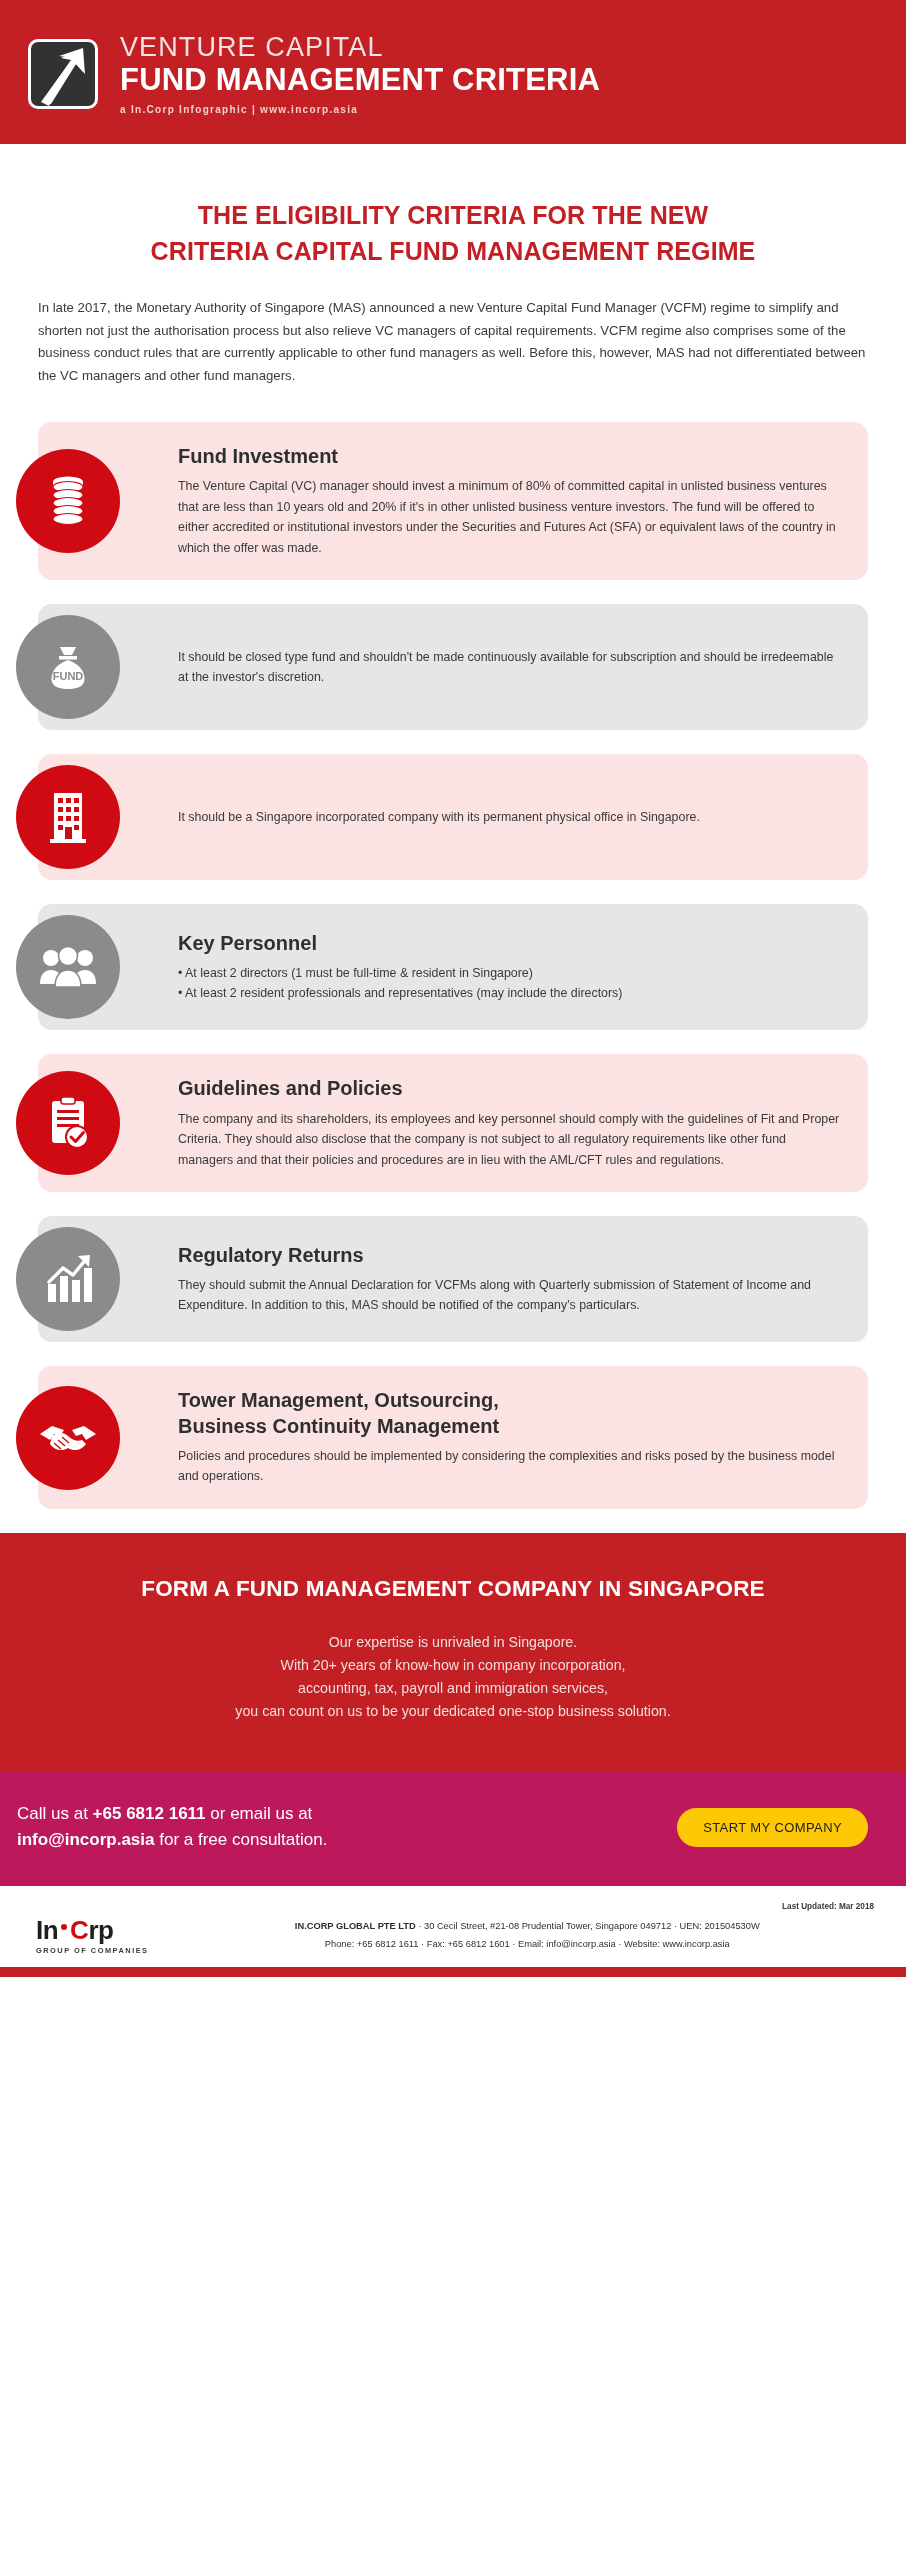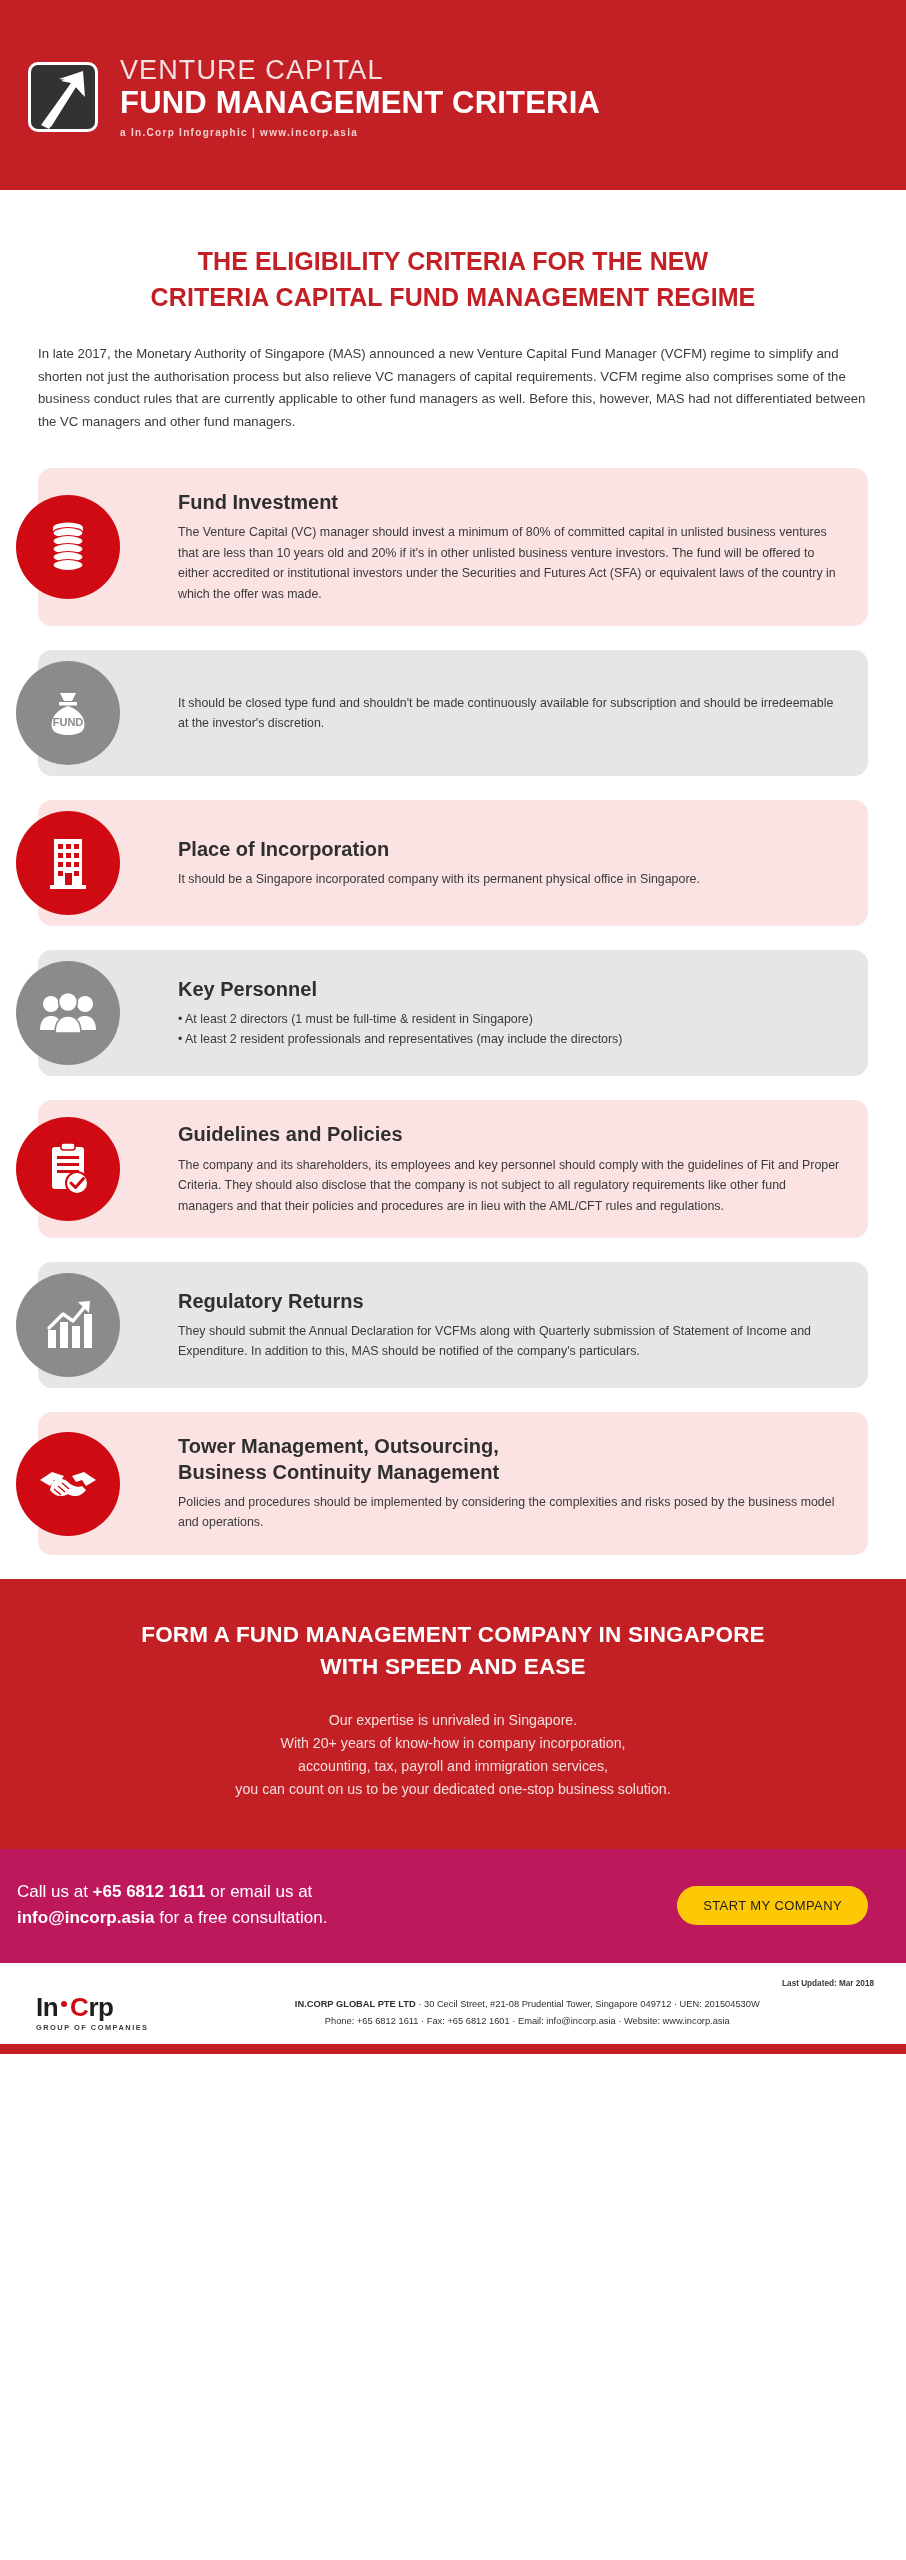--- a/index.html
+++ b/index.html
@@ -6,21 +6,21 @@
   html, body {
     width: 906px;
     background: #ffffff;
     font-family: "Liberation Sans", sans-serif;
   }
   body { width: 906px; min-height: 2560px; }
 
   
   .header {
     background: #c32026;
-    height: 190px;
+    height: 144px;
     display: flex;
     align-items: center;
     padding-left: 28px;
     position: relative;
   }
   .logo-mark {
     width: 70px; height: 70px;
     background: #333233;
     border: 3px solid #ffffff;
     border-radius: 10px;
@@ -295,21 +295,20 @@
         <rect x="20" y="18" width="5" height="5" fill="#cf0a13"></rect>
         <rect x="28" y="18" width="5" height="5" fill="#cf0a13"></rect>
         <rect x="12" y="27" width="5" height="5" fill="#cf0a13"></rect>
         <rect x="20" y="27" width="5" height="5" fill="#cf0a13"></rect>
         <rect x="28" y="27" width="5" height="5" fill="#cf0a13"></rect>
         <rect x="12" y="36" width="5" height="5" fill="#cf0a13"></rect>
         <rect x="28" y="36" width="5" height="5" fill="#cf0a13"></rect>
         <rect x="19" y="38" width="7" height="12" fill="#cf0a13"></rect>
       </svg>
     </div>
-    <div class="card-title">Place of Incorporation</div>
     <div class="card-body">It should be a Singapore incorporated company with its permanent physical office in Singapore.</div>
   </div>
 
   <div class="card grey">
     <div class="card-icon">
       <svg width="58" height="42" viewBox="0 0 58 42">
         <circle cx="12" cy="12" r="8" fill="#fff"></circle>
         <path d="M1 38 C1 28 6 24 12 24 C18 24 23 28 23 38 Z" fill="#fff"></path>
         <circle cx="46" cy="12" r="8" fill="#fff"></circle>
         <path d="M35 38 C35 28 40 24 46 24 C52 24 57 28 57 38 Z" fill="#fff"></path>
@@ -370,21 +369,20 @@
       <span>Tower Management, Outsourcing,</span><br>
       <span>Business Continuity Management</span>
     </div>
     <div class="card-body">Policies and procedures should be implemented by considering the complexities and risks posed by the business model and operations.</div>
   </div>
 
 </div>
 
 <div class="cta">
   <div class="cta-head">FORM A FUND MANAGEMENT COMPANY IN SINGAPORE</div>
-  <div class="cta-head">WITH SPEED AND EASE</div>
   <div class="cta-sub">
     <div>Our expertise is unrivaled in Singapore.</div>
     <div>With 20+ years of know-how in company incorporation,</div>
     <div>accounting, tax, payroll and immigration services,</div>
     <div>you can count on us to be your dedicated one-stop business solution.</div>
   </div>
 </div>
 
 <div class="contact">
   <div class="contact-text">

